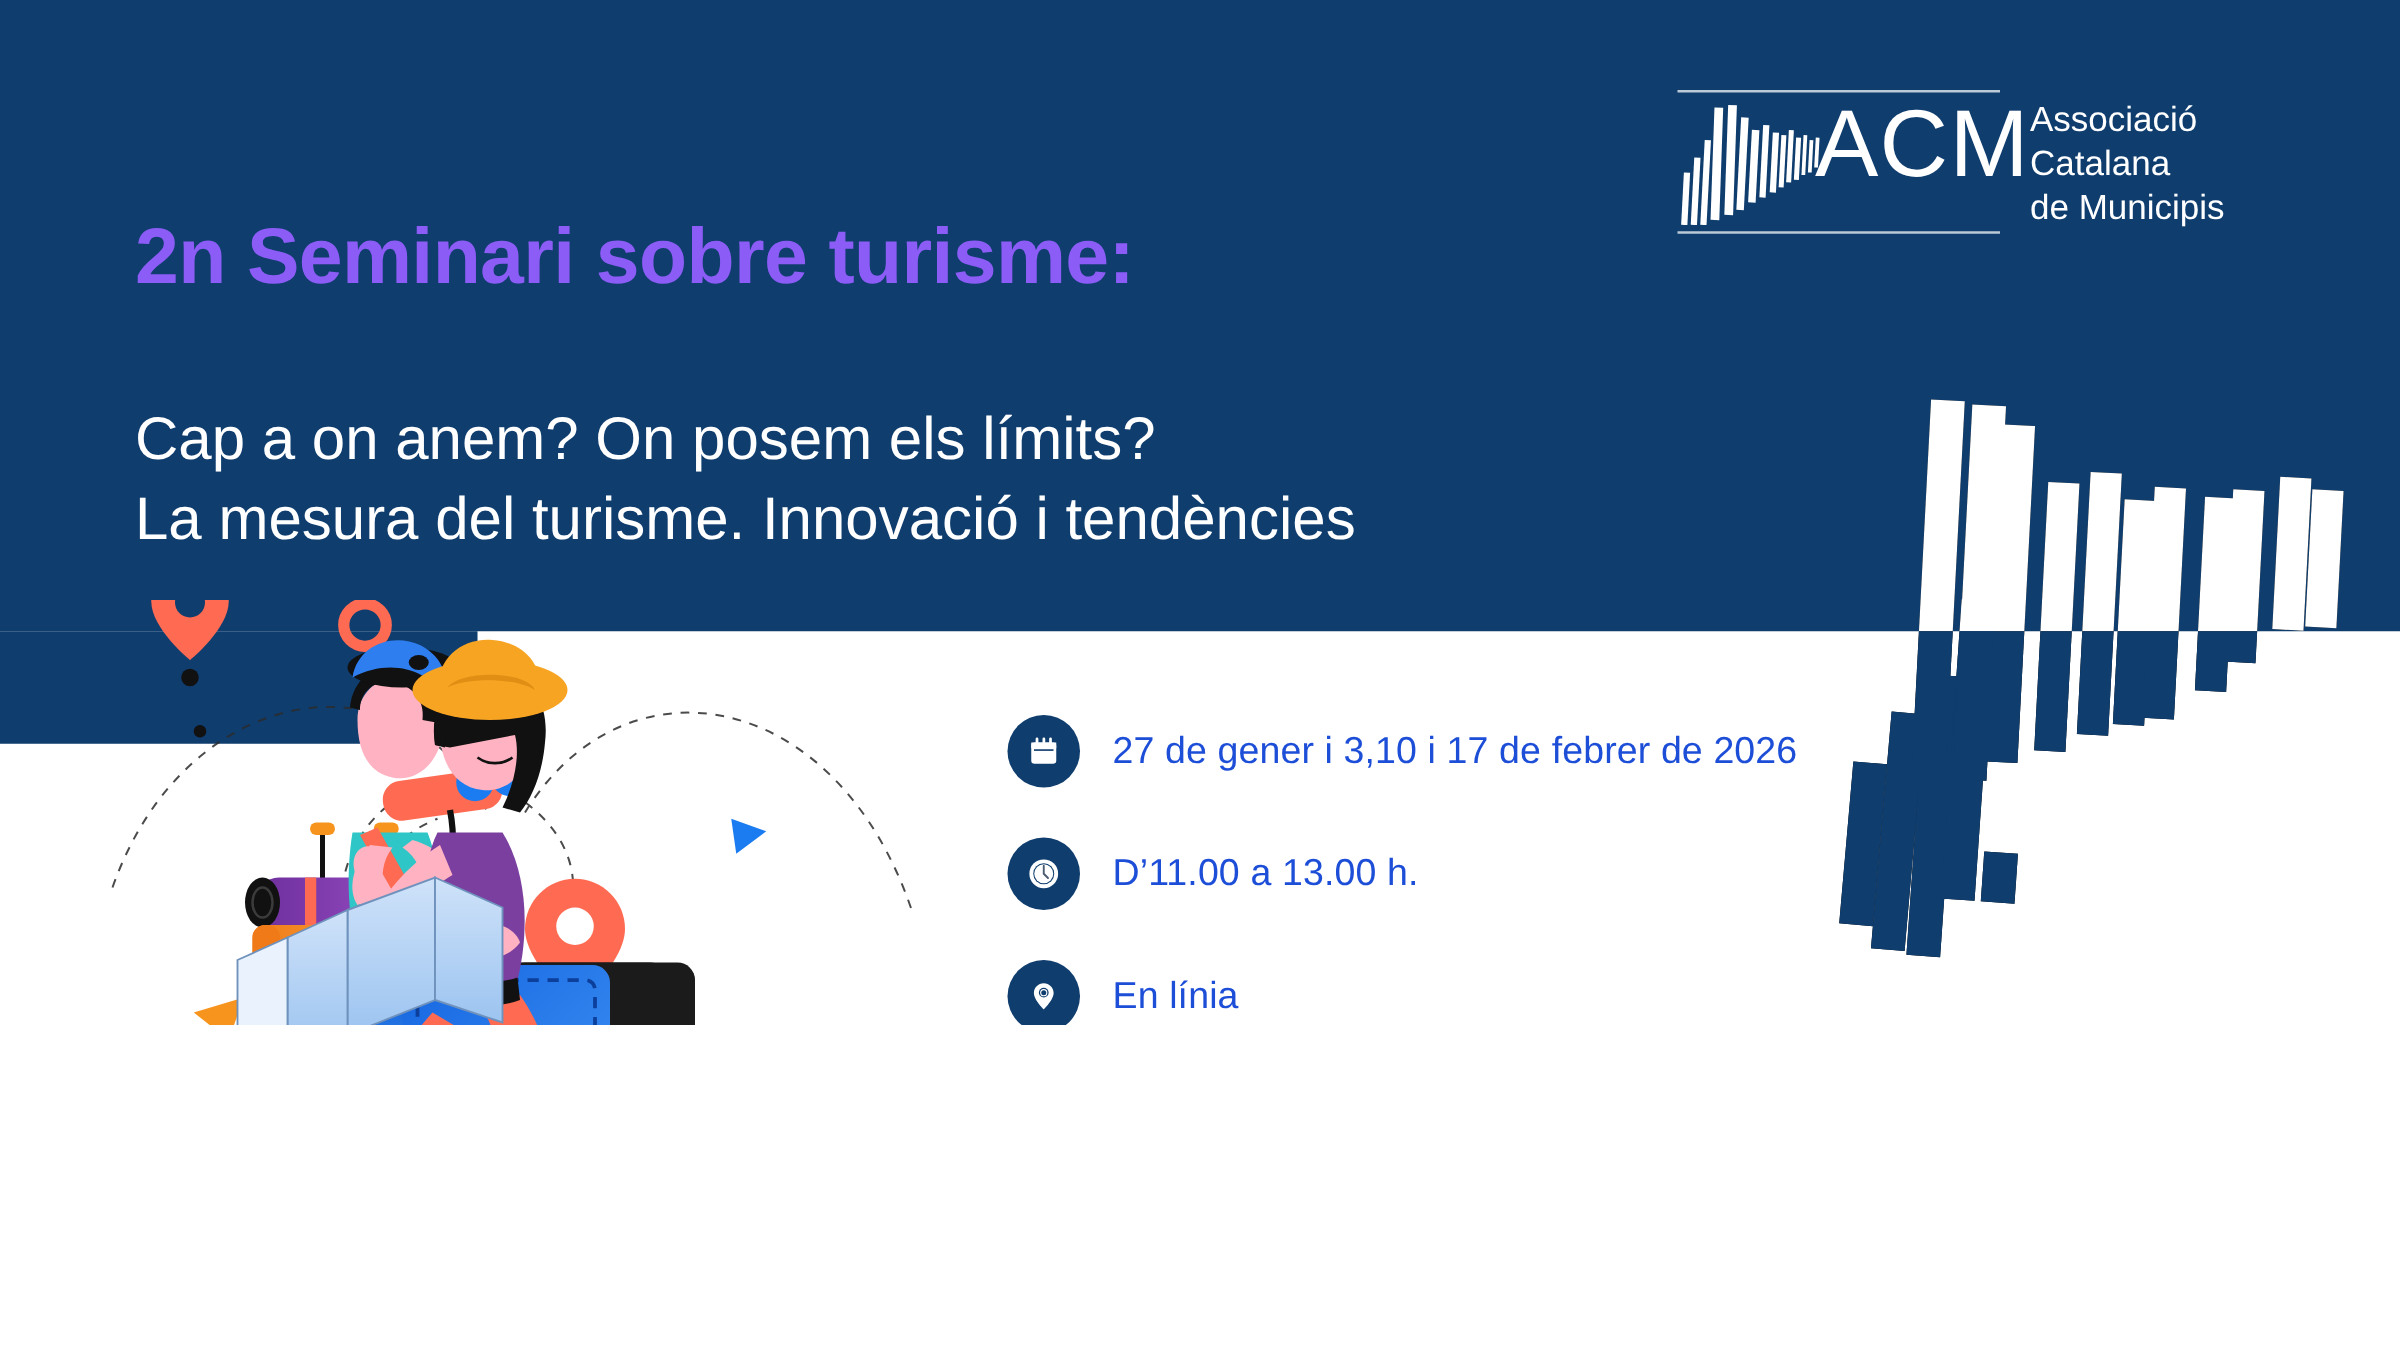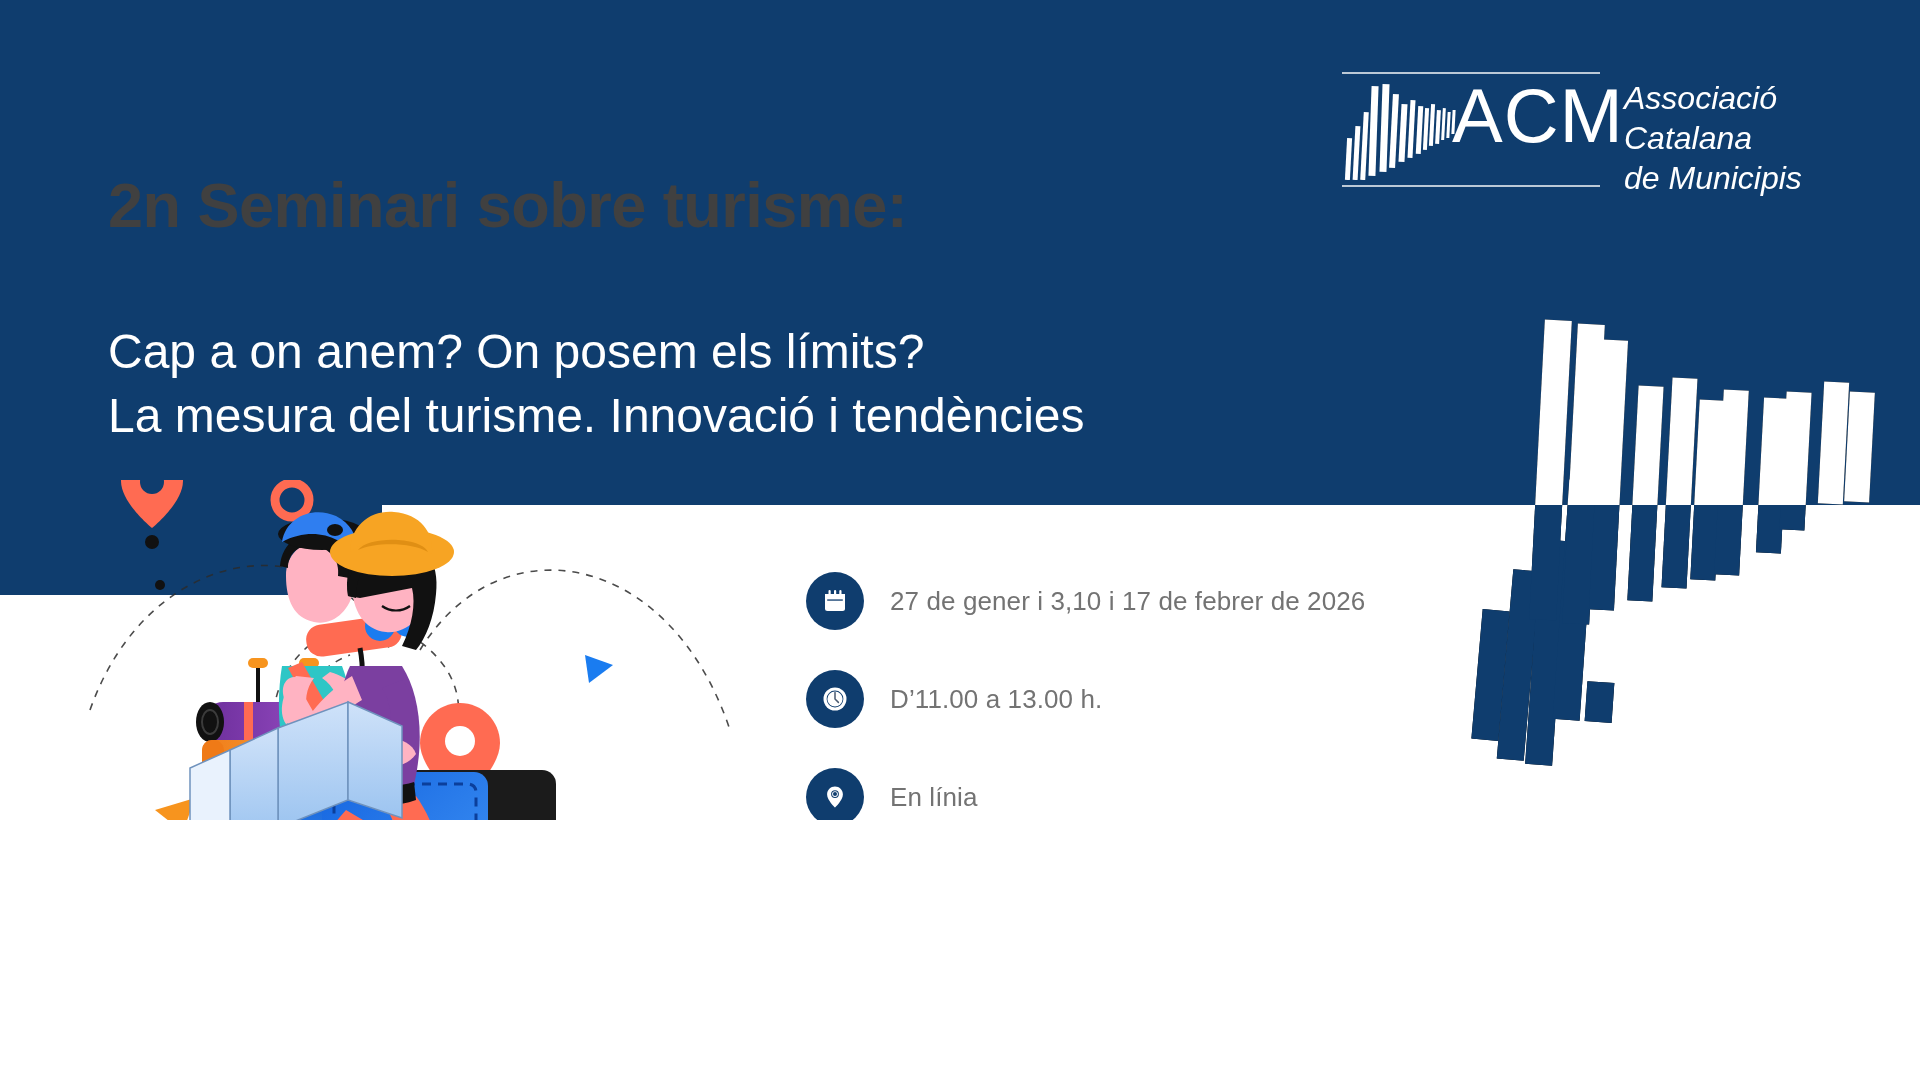--- a/index.html
+++ b/index.html
@@ -35,49 +35,49 @@
     background:rgba(255,255,255,.72);
   }
   .logo-rule.bottom { top:113px; }
   .logo-bars { position:absolute; left:2px; top:10px; width:120px; height:98px; }
   .logo-acm {
     position:absolute; left:110px; top:6px;
     font-size:76px; font-weight:400; letter-spacing:1px;
     color:#ffffff; line-height:1; font-family:"Liberation Sans", sans-serif;
   }
   .logo-name {
-    color:#ffffff; font-size:32px; line-height:1.25;
-    padding-top:6px; white-space:pre-line; font-weight:400;font-style:italic;
+    color:#ffffff; font-size:28px; line-height:1.25;
+    padding-top:6px; white-space:pre-line; font-weight:400;
   }
 
   
   .title {
     position:absolute; left:108px; top:172px;
-    color:#404040; font-size:63px; font-weight:700;
+    color:#8b5cf6; font-size:63px; font-weight:700;
     letter-spacing:-0.5px; line-height:1.05;
   }
   .subtitle {
     position:absolute; left:108px; top:320px;
     color:#ffffff; font-size:48px; font-weight:400;
     line-height:1.33; white-space:pre-line;
   }
 
   
   .info { position:absolute; left:806px; top:552px; }
   .info-row {
     display:flex; align-items:center; gap:26px;
     height:98px;
   }
   .info-icon {
     width:58px; height:58px; border-radius:50%;
     background:var(--navy); flex:0 0 58px;
     display:flex; align-items:center; justify-content:center;
   }
   .info-text {
-    color:#737373; font-size:26px; font-weight:400;
+    color:#1d4ed8; font-size:30px; font-weight:400;
     letter-spacing:.1px; white-space:nowrap;
   }
 
   
   .wave { position:absolute; left:1455px; top:300px; width:465px; height:470px; }
 
   
   .emblem { position:absolute; left:1528px; top:852px; width:124px; height:124px; }
 
   

